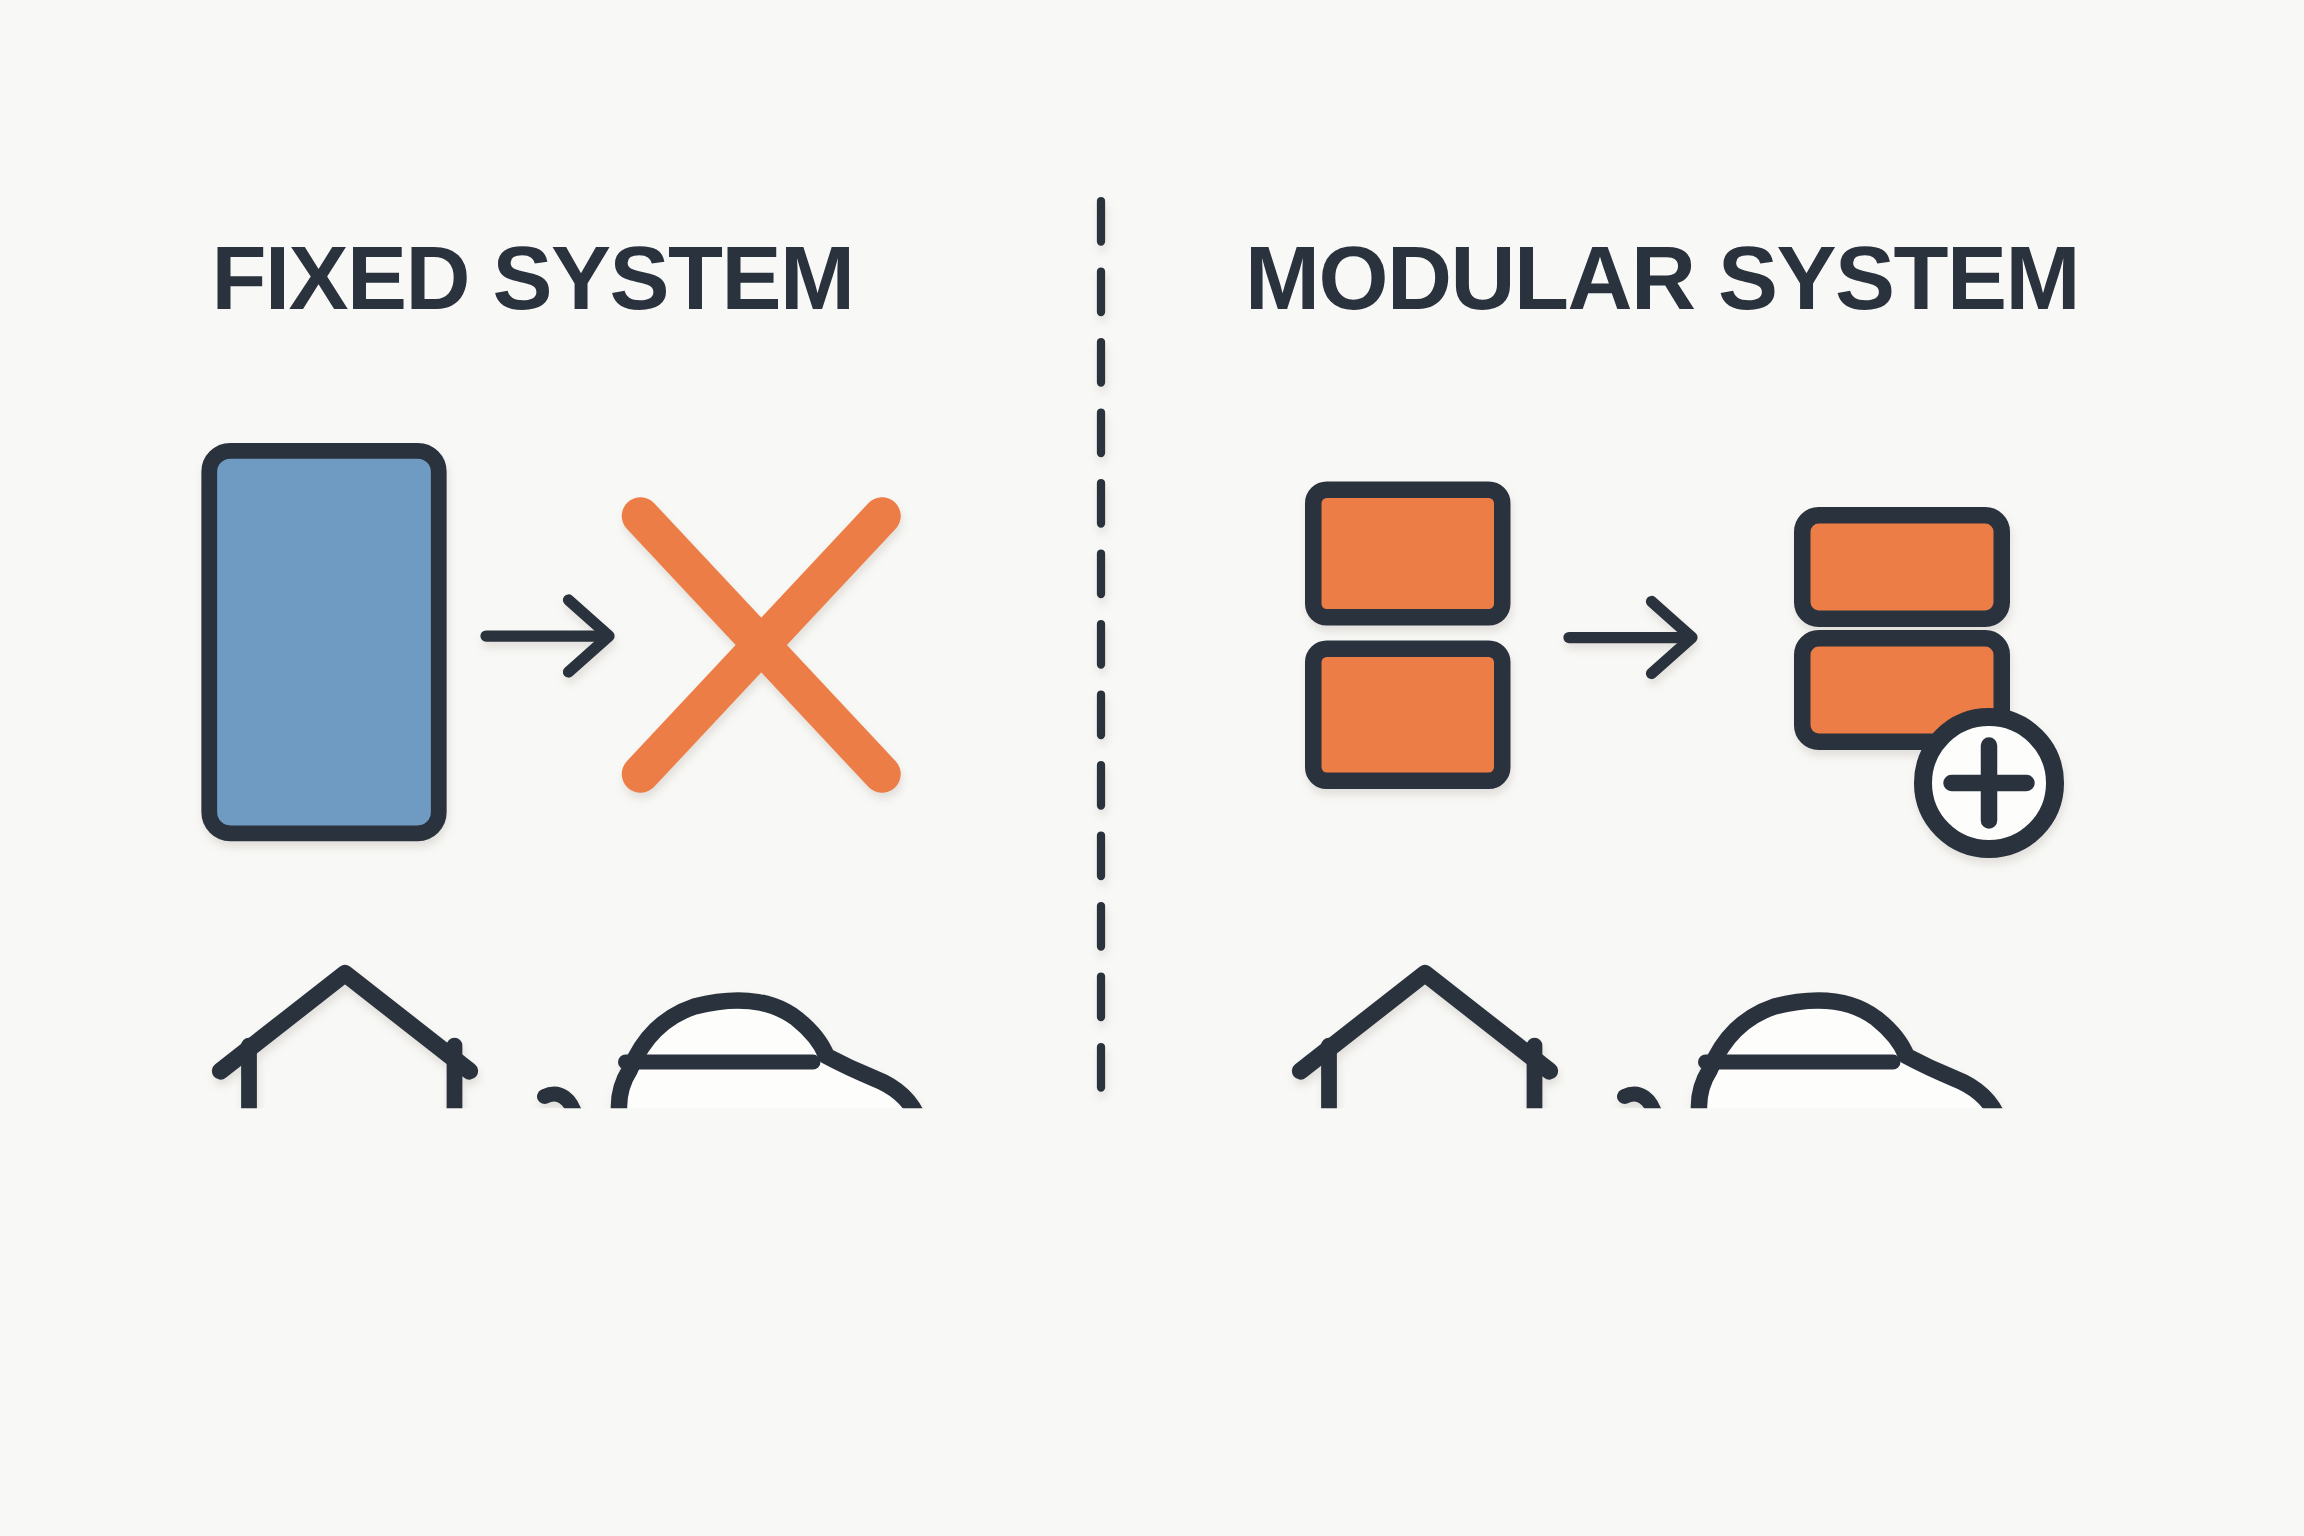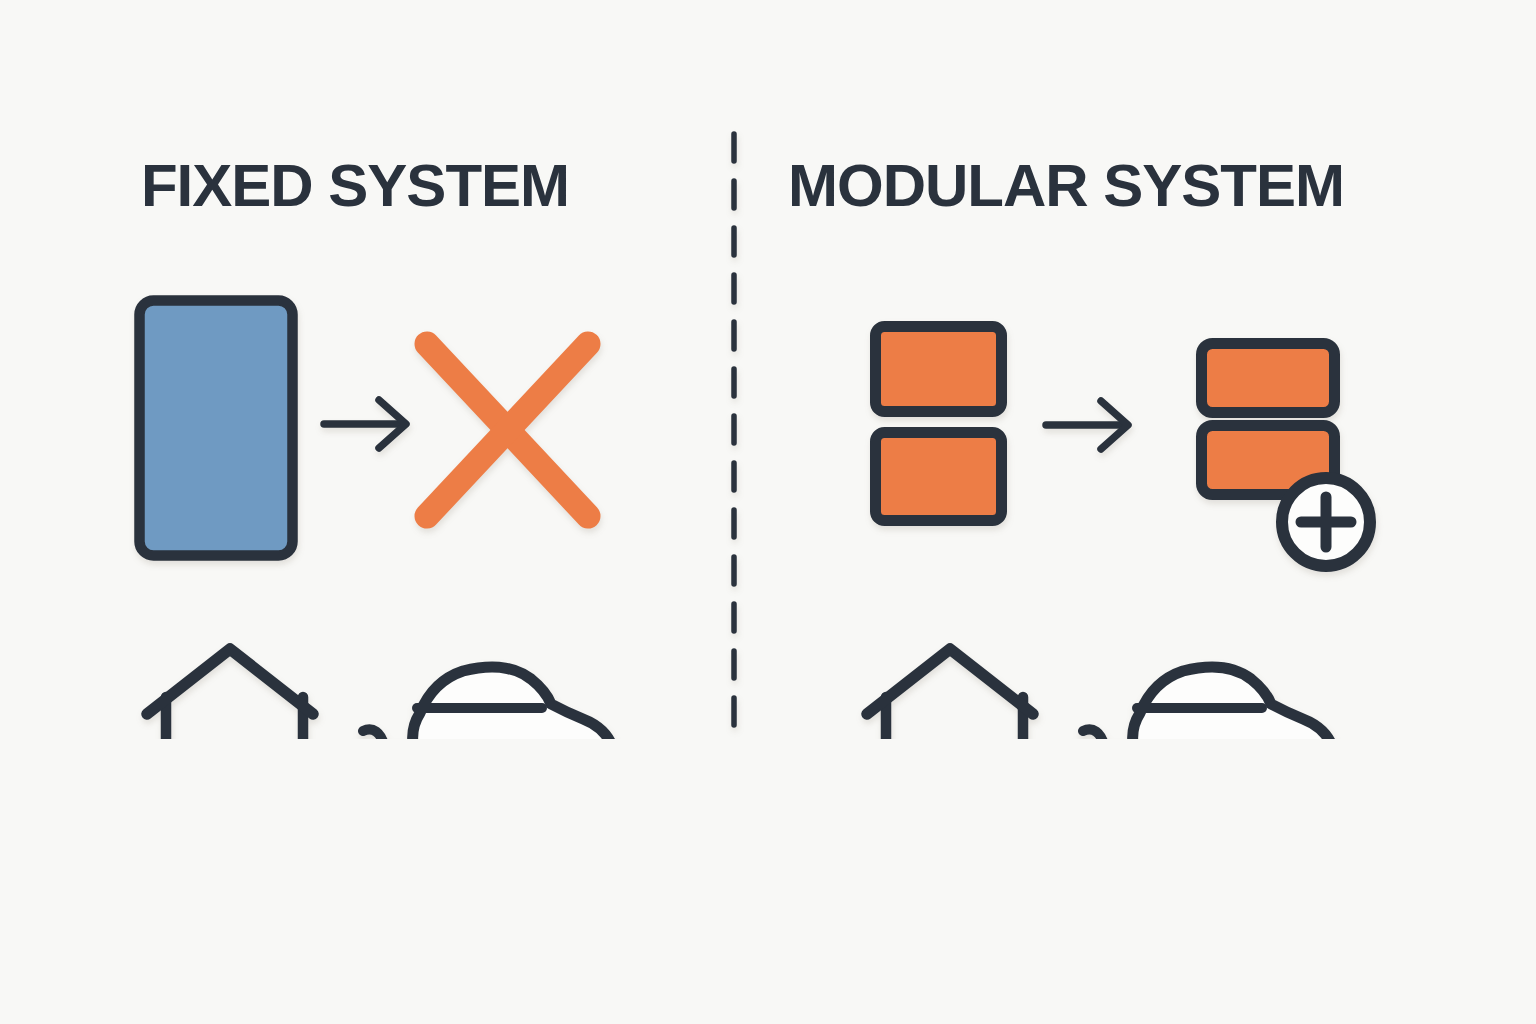--- a/index.html
+++ b/index.html
@@ -24,21 +24,21 @@
     top:156px;
     transform:translateX(-50%);
     color:var(--ink);
     font-weight:700;
     font-size:60px;
     line-height:1;
     letter-spacing:-1px;
     white-space:nowrap;
   }
   .title.left-title{left:355px;}
-  .title.right-title{left:1066px;}
+  .title.right-title{left:1108px;}
   svg.art{
     position:absolute;
     left:0;top:0;
     width:1536px;height:1024px;
     filter:drop-shadow(1px 4px 3px rgba(90,75,60,0.14));
   }
   .ink-s{stroke:var(--ink);fill:none;}
   .blue-shape{fill:var(--blue);stroke:var(--ink);}
   .orange-shape{fill:var(--orange);stroke:var(--ink);}
   .orange-s{stroke:var(--orange);fill:none;}

